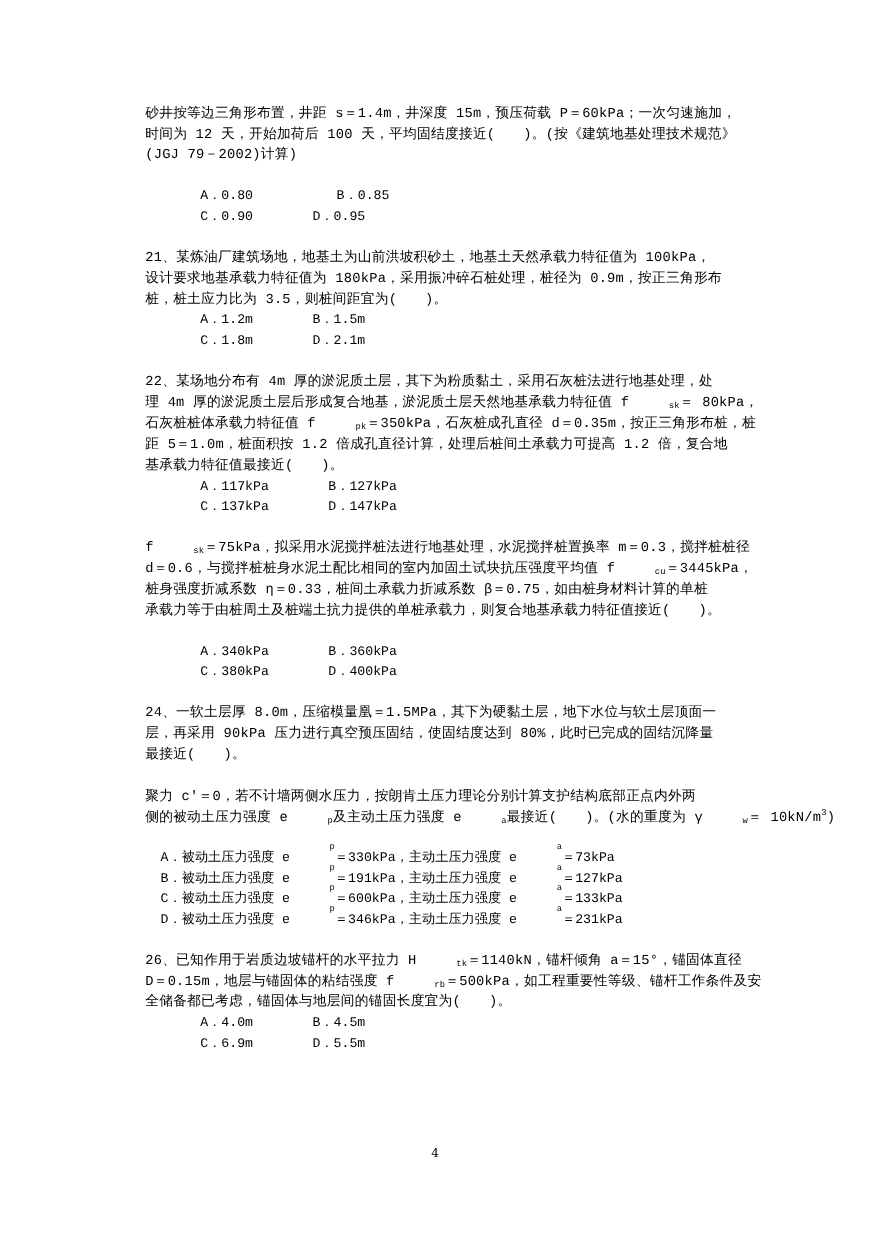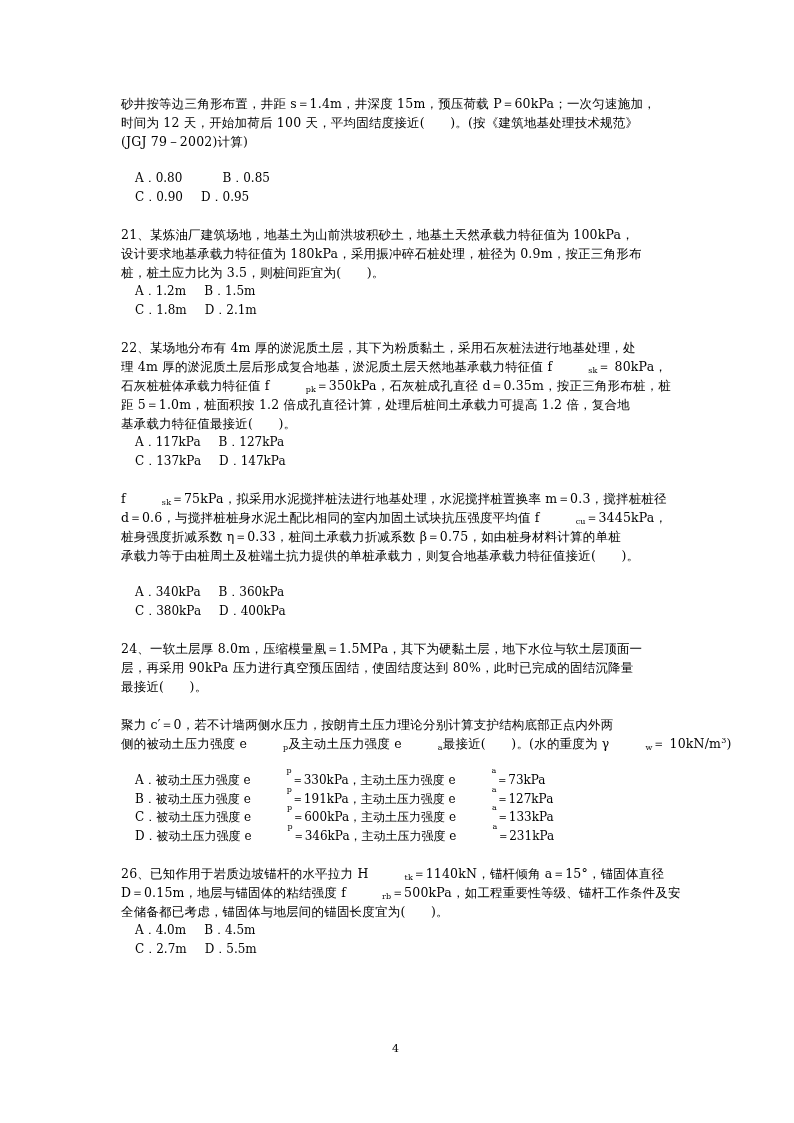--- a/index.html
+++ b/index.html
@@ -10,23 +10,24 @@
     body {
       width: 794px;
       height: 1123px;
       position: relative;
       overflow: hidden;
       font-family: "DejaVu Serif", "Liberation Serif", serif;
       color: #000000;
     }
     .page {
       position: absolute;
-      left: 121px;
+      left: 132px;
       top: 94px;
       width: 580px;
+      font-family: Liberation Mono, monospace;
     }
     .para {
       font-size: 12.5px;
       line-height: 19px;
       margin: 0;
       white-space: normal;
       letter-spacing: 0.2px;
     }
     .q-block {
       margin: 0;
@@ -37,20 +38,21 @@
       font-size: 12px;
       line-height: 18.5px;
     }
     .opt-row {
       display: flex;
       white-space: nowrap;
     }
     .opt {
       display: inline-block;
       margin-right: 18px;
+      margin-left: 36px;
     }
     .gap-md { height: 19px; }
     .gap-lg { height: 18px; }
     sub {
       font-size: 8px;
       vertical-align: -2px;
       line-height: 0;
       padding-left: 36px;
     }
     sup {
@@ -197,20 +199,20 @@
   <div class="q-block">
     <p class="para"><span>26、已知作用于岩质边坡锚杆的水平拉力 H</span><sub>tk</sub><span>＝1140kN，锚杆倾角 a＝15°，锚固体直径</span></p>
     <p class="para"><span>D＝0.15m，地层与锚固体的粘结强度 f</span><sub>rb</sub><span>＝500kPa，如工程重要性等级、锚杆工作条件及安</span></p>
     <p class="para">全储备都已考虑，锚固体与地层间的锚固长度宜为(　　)。</p>
     <div class="options">
       <div class="opt-row">
         <span class="opt">A．4.0m</span>
         <span class="opt">B．4.5m</span>
       </div>
       <div class="opt-row">
-        <span class="opt">C．2.7m</span>
+        <span class="opt">C．6.9m</span>
         <span class="opt">D．5.5m</span>
       </div>
     </div>
   </div>
 </div>
 
 <div class="page-number">4</div>
 
 </body></html>

